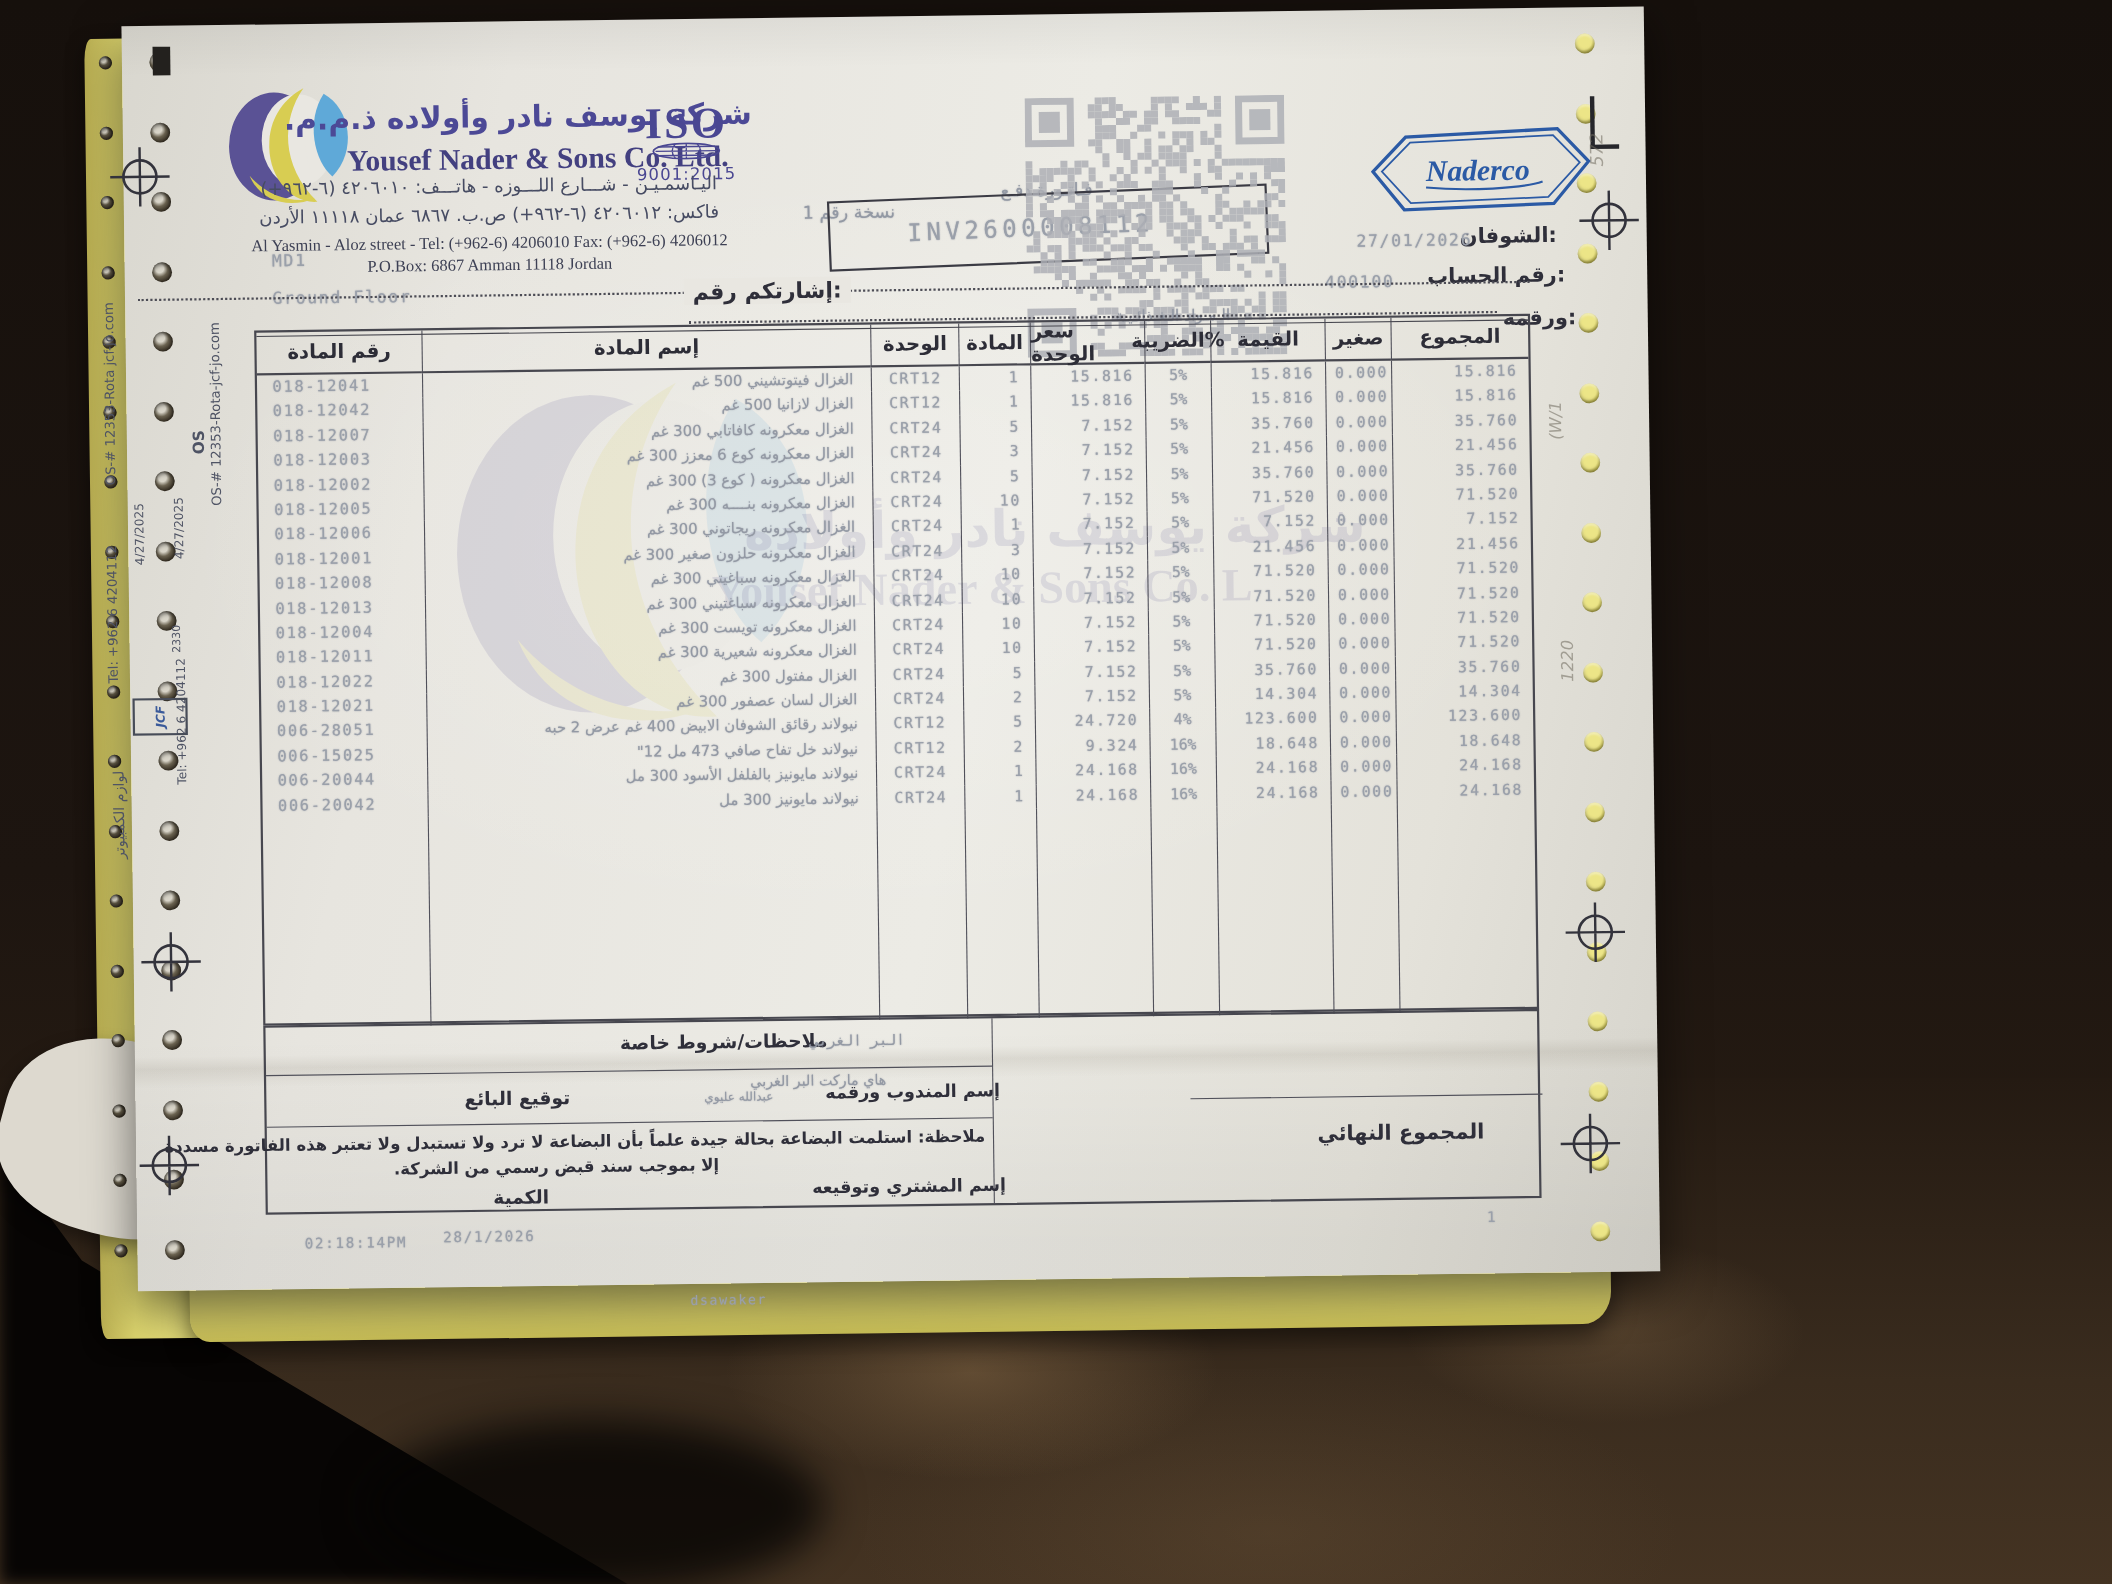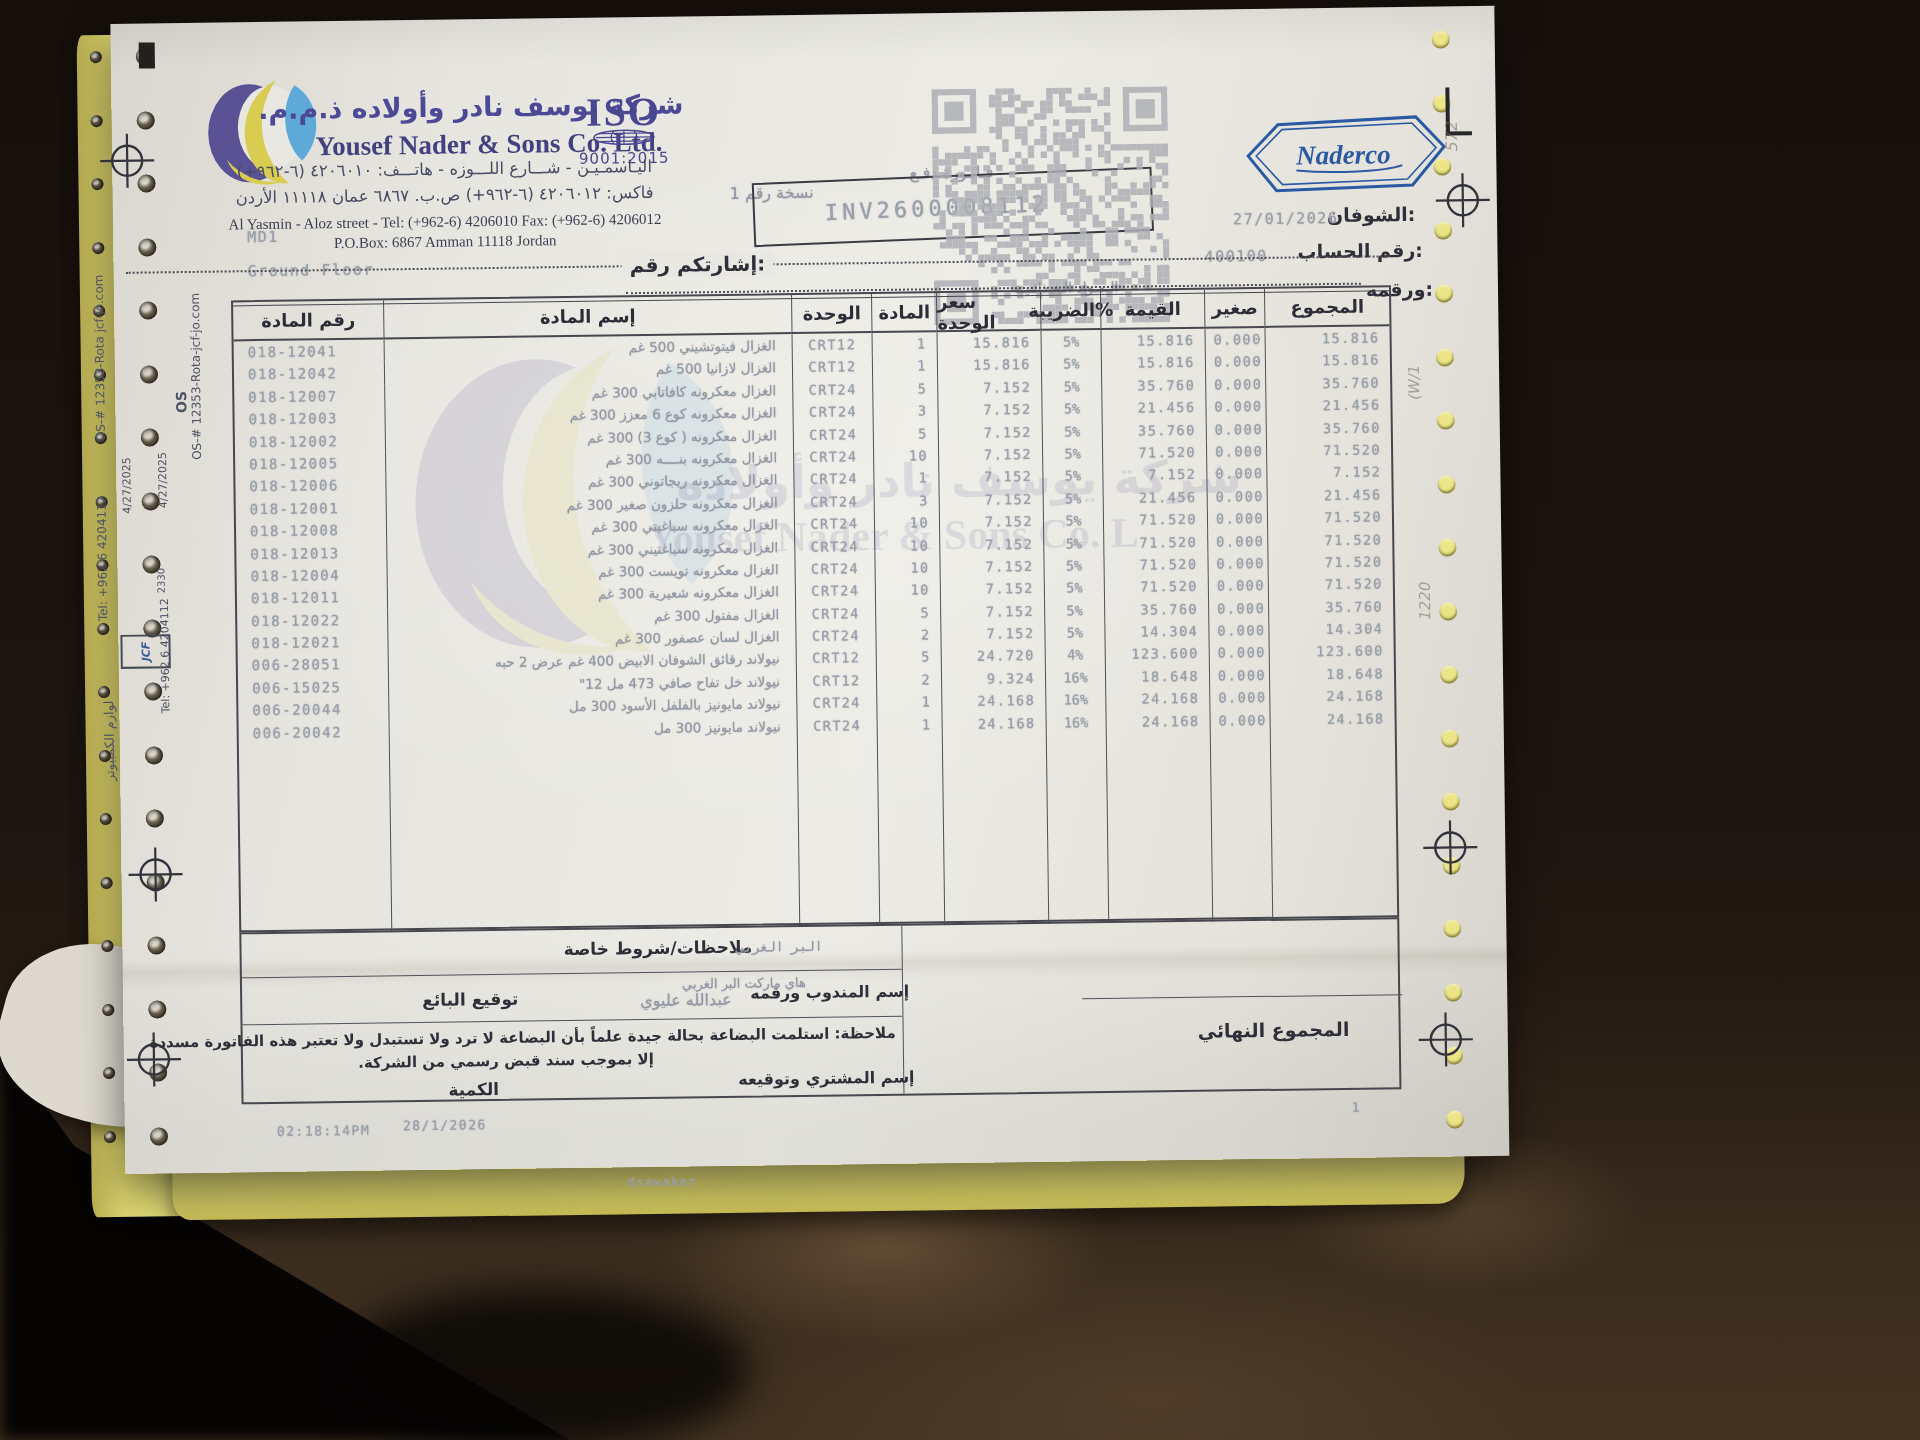--- a/index.html
+++ b/index.html
@@ -948,21 +948,21 @@
       <div class="bot-box">
         <div class="bb-vdiv"></div>
           <div class="bb-h1"></div>
           <div class="bb-h2"></div>
           <div class="bb-h3"></div>
         <div class="abs lbl" style="left:322px;top:9px;font-size:17px">ملاحظات/شروط خاصة</div>
         <div class="abs dm dma" style="left:495px;top:12px;font-size:13px;font-family:Liberation Mono, monospace">البر الغربي</div>
         <div class="abs dm dma" style="left:440px;top:48px;font-size:13px;font-family:'DejaVu Sans',sans-serif">هاي ماركت البر الغربي</div>
         <div class="abs lbl" style="left:180px;top:58px;font-size:17px">توقيع البائع</div>
         <div class="abs lbl" style="left:508px;top:56px;font-size:16px">إسم المندوب ورقمه</div>
-        <div class="abs dm dma" style="left:398px;top:62px;font-size:16px;font-family:'DejaVu Sans',sans-serif">عبدالله عليوي</div>
+        <div class="abs dm dma" style="left:398px;top:62px;font-size:11px;font-family:'DejaVu Sans',sans-serif">عبدالله عليوي</div>
         <div class="abs lbl" style="left:13px;top:98px;width:640px;text-align:right;direction:rtl;font-size:15px">ملاحظة: استلمت البضاعة بحالة جيدة علماً بأن البضاعة لا ترد ولا تستبدل ولا تعتبر هذه الفاتورة مسددة</div>
         <div class="abs lbl" style="left:13px;top:121px;width:500px;text-align:center;direction:rtl;font-size:15px">إلا بموجب سند قبض رسمي من الشركة.</div>
         <div class="abs lbl" style="left:495px;top:142px;font-size:16px">إسم المشتري وتوقيعه</div>
         <div class="abs lbl" style="left:205px;top:148px;font-size:17px">الكمية</div>
         <div class="abs lbl" style="left:955px;top:98px;font-size:19px">المجموع النهائي</div>
       </div>
 
       <div class="abs dm" style="left:152px;top:1102px;font-size:13px">02:18:14PM</div>
       <div class="abs dm" style="left:278px;top:1098px;font-size:13px">28/1/2026</div>
       <div class="abs dm" style="left:502px;top:1158px;font-size:12px">dsawaker</div>

